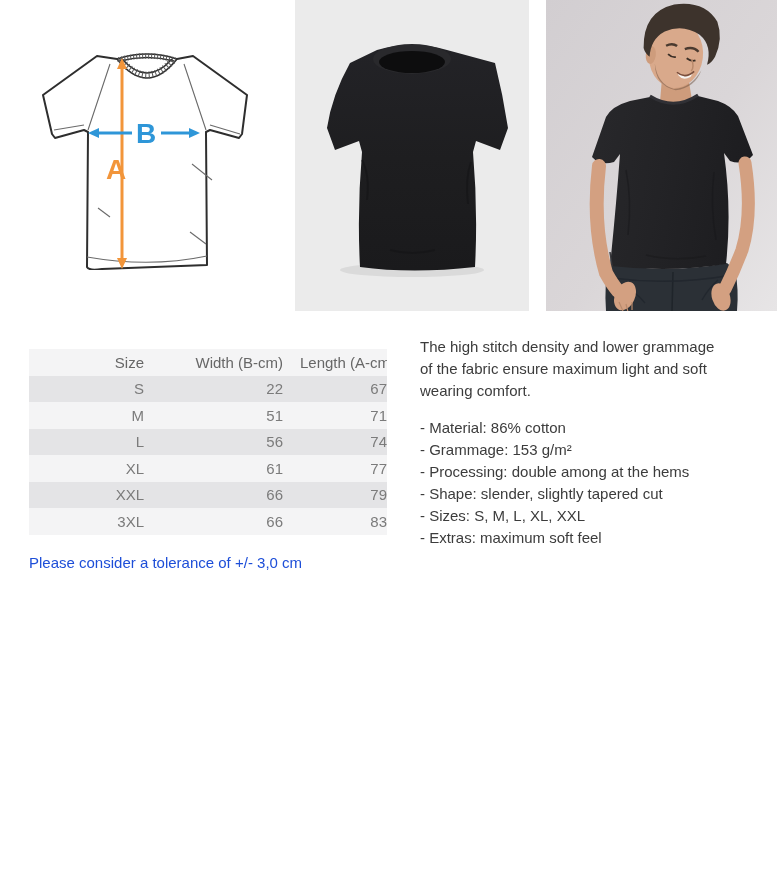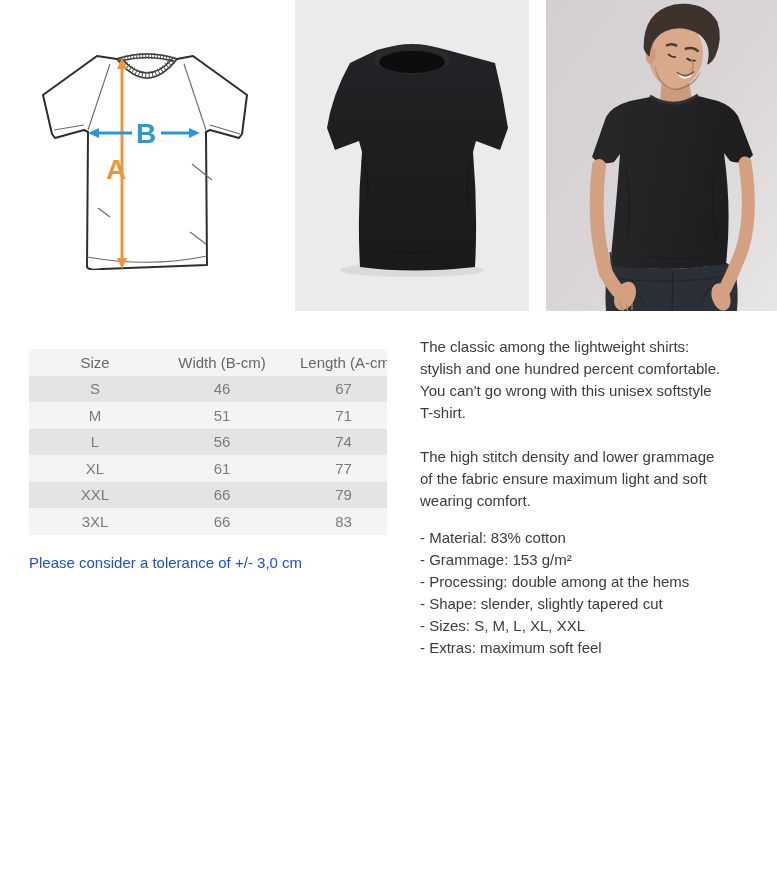--- a/index.html
+++ b/index.html
@@ -20,21 +20,21 @@
   
   table.size-table {
     left:29px; top:349px; width:358px; position:absolute;
     border-collapse:collapse; table-layout:fixed;
     font-size:15px;
   }
   .size-table col.c1 { width:115px; }
   .size-table col.c2 { width:139px; }
   .size-table col.c3 { width:104px; }
   .size-table th, .size-table td {
-    height:26.5px; padding:0 0 0 17px; text-align:center;
+    height:26.5px; padding:0 0 0 17px; text-align:right;
     font-weight:normal; white-space:nowrap; overflow:hidden;
   }
   .size-table thead tr { background:#F4F4F5; }
   .size-table th { color:#676767; }
   .size-table td { color:#7b7b7b; }
   .size-table tbody tr:nth-child(odd)  { background:#E4E4E6; }
   .size-table tbody tr:nth-child(even) { background:#F4F4F5; }
 
   .tolerance-note {
     left:29px; top:552px; font-size:15px; line-height:22px; color:#1d4ed8;
@@ -207,21 +207,21 @@
     <thead>
       <tr>
         <th>Size</th>
         <th>Width (B-cm)</th>
         <th>Length (A-cm)</th>
       </tr>
     </thead>
     <tbody>
       <tr>
         <td>S</td>
-        <td>46</td>
+        <td>22</td>
         <td>67</td>
       </tr>
       <tr>
         <td>M</td>
         <td>51</td>
         <td>71</td>
       </tr>
       <tr>
         <td>L</td>
         <td>56</td>
@@ -241,29 +241,25 @@
         <td>3XL</td>
         <td>66</td>
         <td>83</td>
       </tr>
     </tbody>
   </table>
 
   <div class="abs tolerance-note">Please consider a tolerance of +/- 3,0 cm</div>
 
   <div class="abs description">
-    <p>The classic among the lightweight shirts:
-stylish and one hundred percent comfortable.
-You can't go wrong with this unisex softstyle
-T-shirt.</p>
     <p class="tight">The high stitch density and lower grammage
 of the fabric ensure maximum light and soft
 wearing comfort.</p>
     <div>
-      <div class="feature-line">- Material: 83% cotton</div>
+      <div class="feature-line">- Material: 86% cotton</div>
       <div class="feature-line">- Grammage: 153 g/m²</div>
       <div class="feature-line">- Processing: double among at the hems</div>
       <div class="feature-line">- Shape: slender, slightly tapered cut</div>
       <div class="feature-line">- Sizes: S, M, L, XL, XXL</div>
       <div class="feature-line">- Extras: maximum soft feel</div>
     </div>
   </div>
 
 </div>
 

